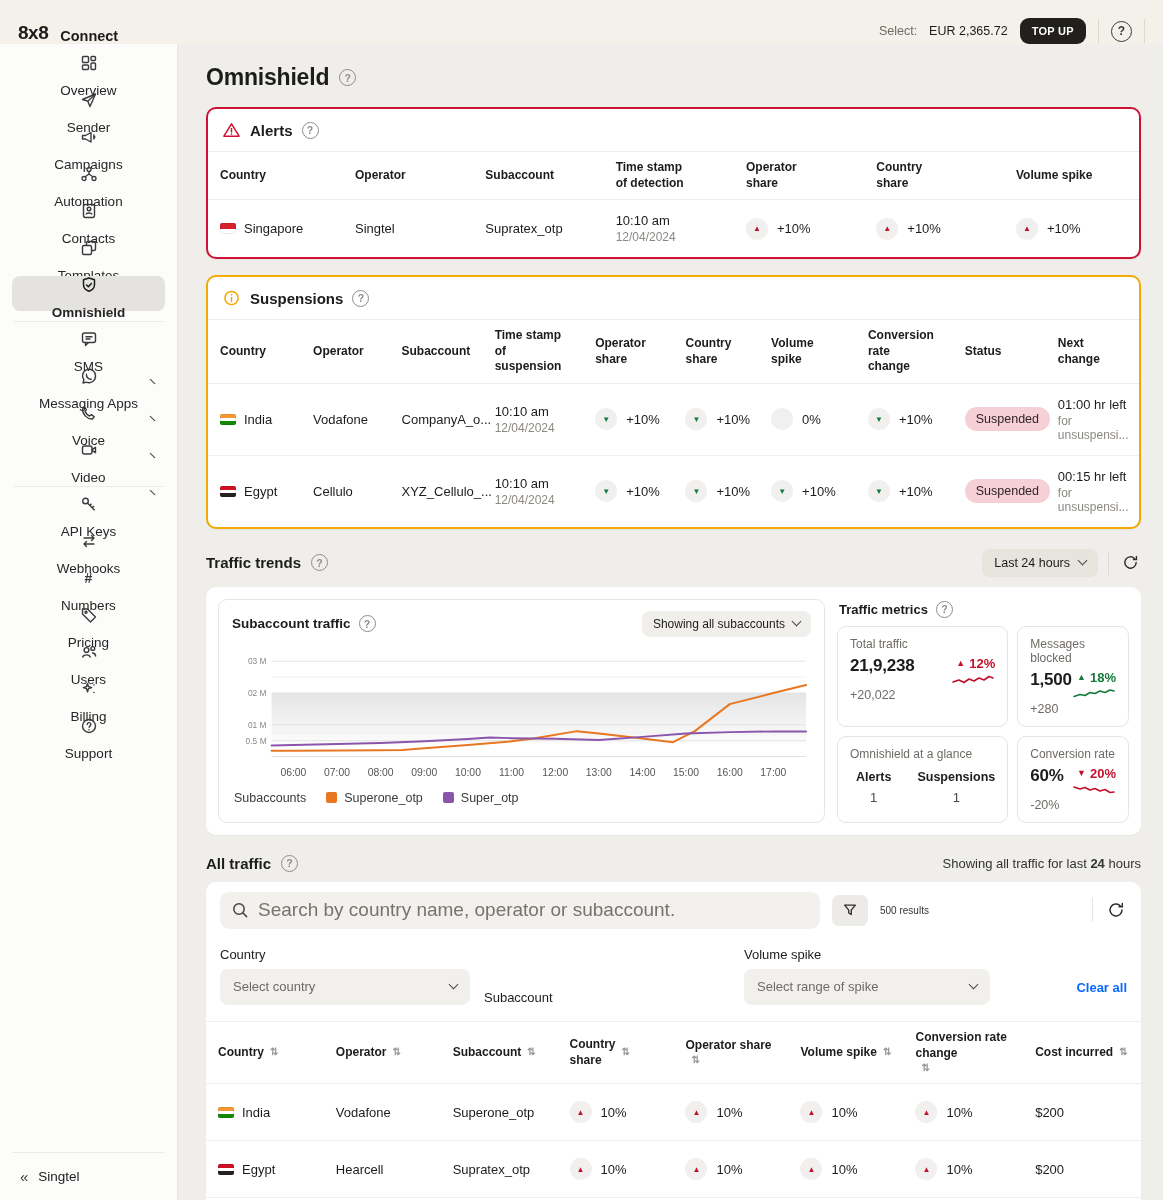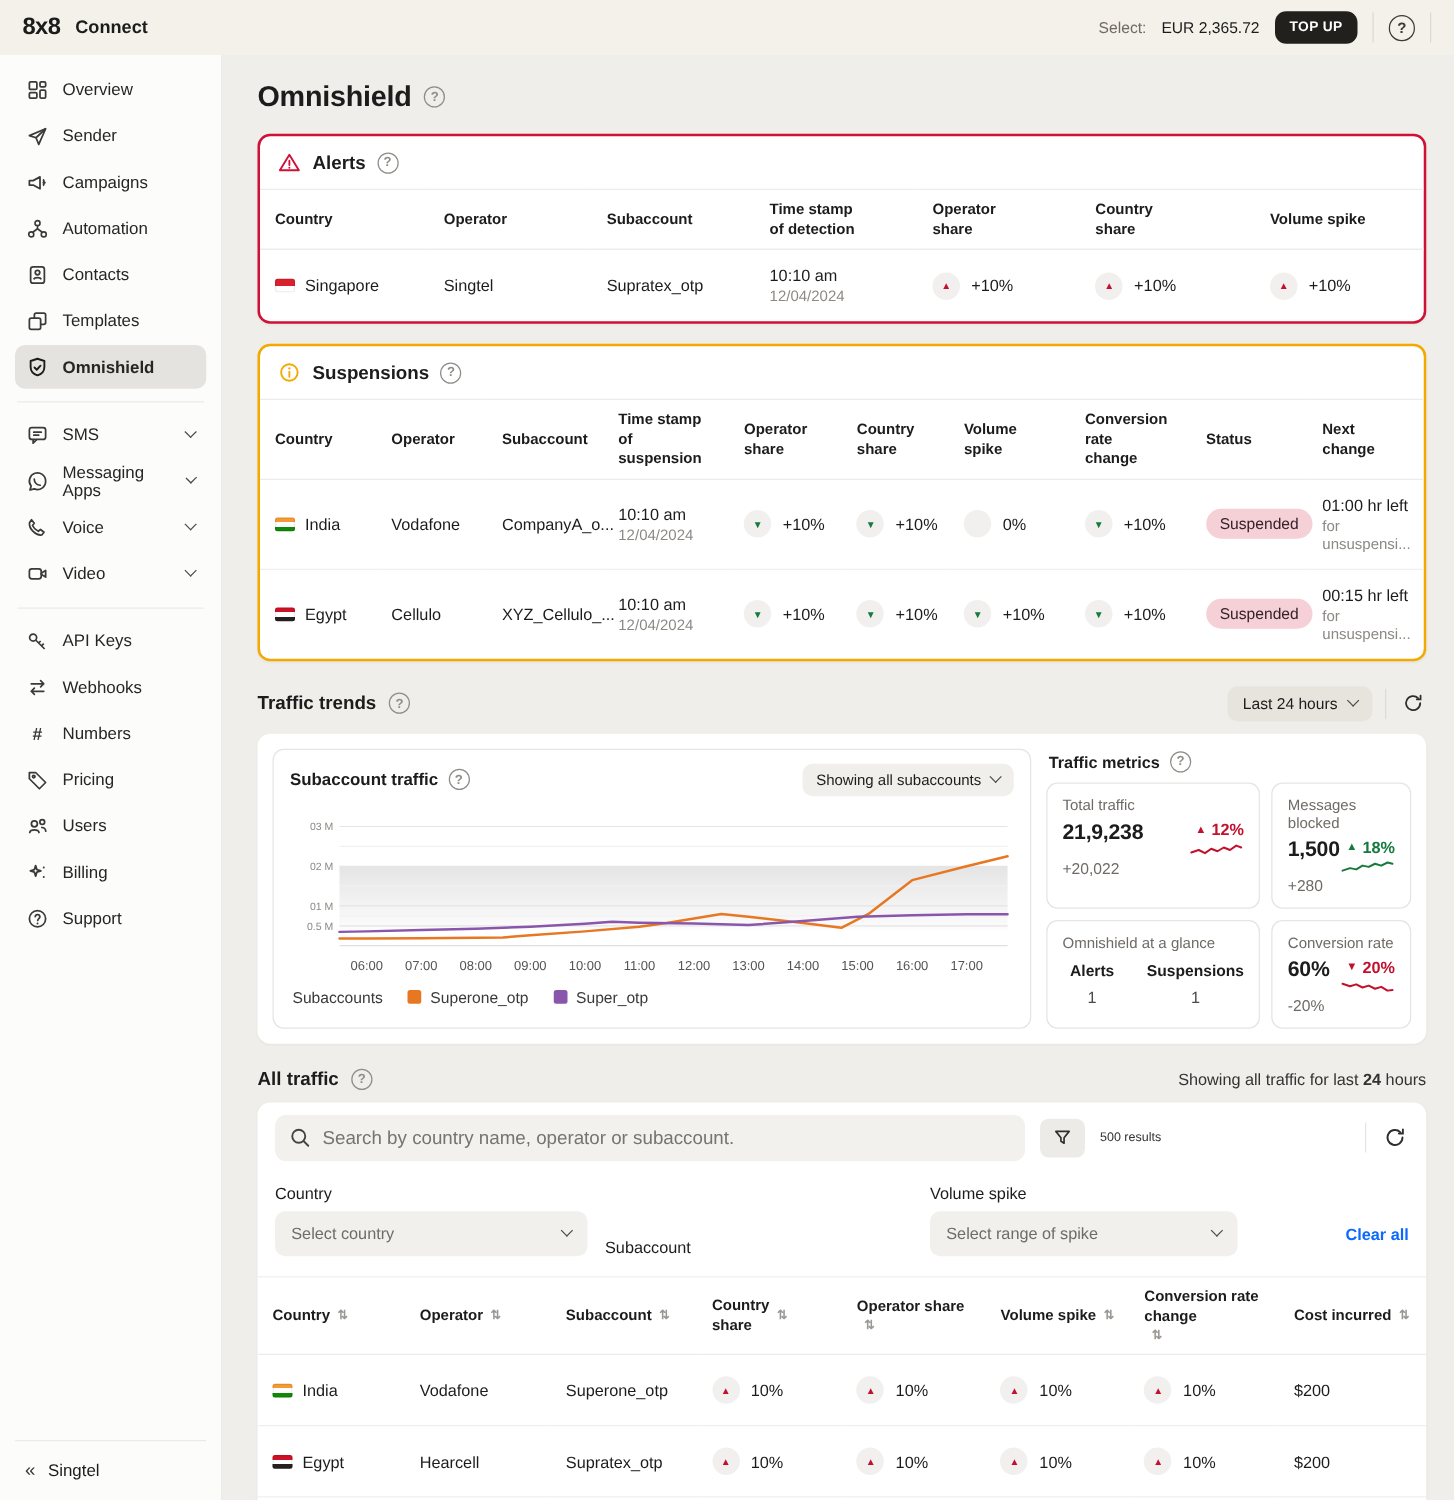--- a/index.html
+++ b/index.html
@@ -1,36 +1,36 @@
 <!DOCTYPE html>
 <html><head>
 <meta charset="utf-8">
 <style>
   * { margin:0; padding:0; box-sizing:border-box; }
   html,body { width:1163px; height:1200px; overflow:hidden;
     font-family:"Liberation Sans", sans-serif; color:#1c1c1c; background:#efeeea; }
   svg { display:block; }
   
   .topbar { position:absolute; top:0; left:0; width:1163px; height:44px; background:#f3f1ea;
-    display:flex; align-items:center; padding:0 18px; z-index:10; }
+    display:flex; align-items:flex-end; padding:0 18px; z-index:10; }
   .logo { font-weight:bold; font-size:19px; letter-spacing:-0.5px; }
   .product { font-weight:bold; font-size:14.5px; margin-left:12px; }
   .topbar-right { margin-left:auto; display:flex; align-items:center; gap:12px; }
   .balance-label { font-size:12.5px; color:#6f6a63; }
   .balance-value { font-size:12.5px; color:#1c1c1c; }
   .topup { background:#21201d; color:#fff; font-size:11px; font-weight:bold; letter-spacing:0.3px;
     padding:7px 12px; border-radius:9px; cursor:pointer; }
   .vdiv { width:1px; height:24px; background:#ddd9d1; }
   .helpdot { width:21px; height:21px; border:1.6px solid #3c3a37; border-radius:50%;
     display:inline-flex; align-items:center; justify-content:center; font-size:12px; font-weight:bold; color:#3c3a37; }
   
   .sidebar { position:absolute; top:44px; left:0; width:178px; height:1156px; background:#fcfcfb;
     border-right:1px solid #e8e6e2; display:flex; flex-direction:column; padding:10px 12px 0 12px; }
   .nav-item { display:flex; align-items:center; gap:11px; height:35px; padding:0 9px; border-radius:8px;
-    font-size:13.5px; color:#262626; cursor:pointer; margin-bottom:2px; }
+    font-size:13.5px; color:#262626; cursor:pointer; margin-bottom:2px;flex-direction:column; }
   .nav-item.active { background:#e5e3df; font-weight:bold; }
   .nav-item .nav-ic { width:18px; height:18px; flex:none; display:flex; align-items:center; justify-content:center; }
   .nav-item .chev { margin-left:auto; }
   .nav-div { height:1px; background:#eceae6; margin:8px 2px; }
   .icon-text { font-size:14px; color:#3a3a3a; font-weight:bold; }
   .chev { width:7px; height:7px; border-right:1.6px solid #4a4a4a; border-bottom:1.6px solid #4a4a4a;
     transform:rotate(45deg); margin-top:-4px; }
   .collapse-row { margin-top:auto; border-top:1px solid #eceae6; height:48px; display:flex;
     align-items:center; gap:10px; padding:0 8px; font-size:13.5px; cursor:pointer; }
   .collapse-glyph { font-size:15px; color:#3a3a3a; }
@@ -93,21 +93,21 @@
   .glance-cols { display:flex; gap:26px; margin-top:9px; padding-left:6px; }
   .g-name { font-size:12.5px; font-weight:bold; text-align:center; }
   .g-val { font-size:13px; color:#4a4a4a; text-align:center; margin-top:6px; }
   .spark { margin-top:2px; }
   
   .showing { margin-left:auto; font-size:13px; color:#333; }
   .at-card { margin-top:10px; overflow:hidden; }
   .search-row { display:flex; align-items:center; gap:12px; padding:10px 14px; }
   .search-box { position:relative; width:600px; flex:none; }
   .search-box input { width:100%; height:37px; background:#f2f1ee; border:none; border-radius:9px;
-    padding:0 12px 0 38px; font-size:15px; color:#333; outline:none; font-family:inherit; }
+    padding:0 12px 0 38px; font-size:19px; color:#333; outline:none; font-family:inherit; }
   .search-box input::placeholder { color:#77736d; }
   .search-ic { position:absolute; left:11px; top:9px; }
   .funnel-btn { width:36px; height:31px; background:#edebe7; border-radius:7px;
     display:flex; align-items:center; justify-content:center; cursor:pointer; }
   .results { font-size:10px; color:#333; }
   .search-row .vdiv { margin-left:auto; background:#e7e5e1; }
   .filters { display:flex; gap:14px; padding:8px 14px 16px 14px; border-bottom:1px solid #efefef; align-items:flex-end; }
   .fcol { display:flex; flex-direction:column; gap:7px; }
   .flabel { font-size:13px; color:#1c1c1c; }
   .fselect { height:36px; background:#f1f0ed; border-radius:8px; display:flex; align-items:center;

